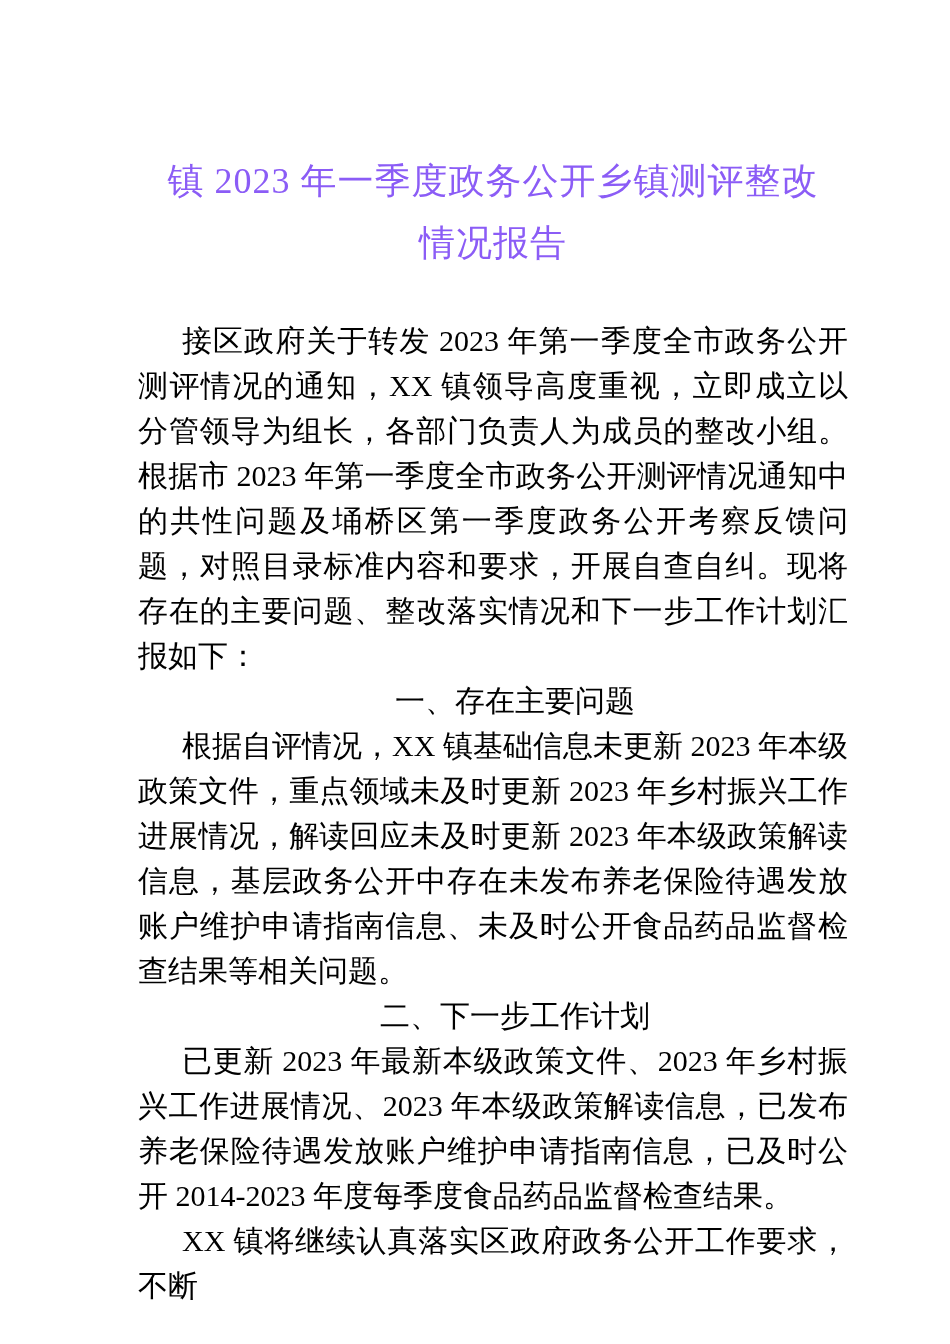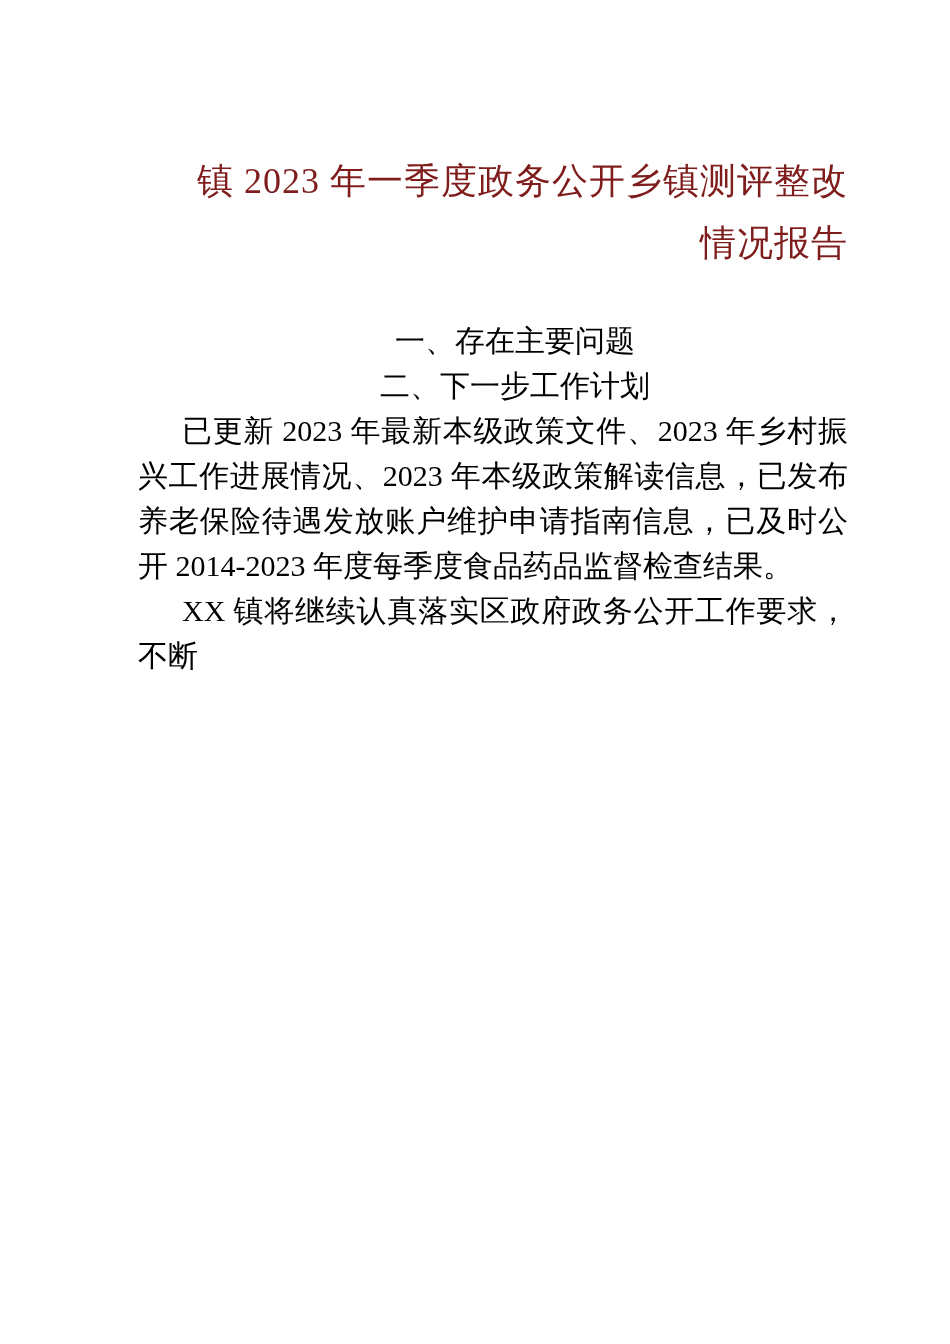--- a/index.html
+++ b/index.html
@@ -18,22 +18,22 @@
     padding: 150px 102px 0 138px;
     overflow: hidden;
   }
   .doc-title {
     margin: 0 0 44px 0;
     font-family: "Liberation Serif", serif;
     font-size: 36px;
     font-weight: 400;
     line-height: 62px;
     letter-spacing: 1px;
-    text-align: right;
-    color: #7f1d1d;
+    text-align: center;
+    color: #8b5cf6;
   }
   .title-line {
     display: block;
     white-space: nowrap;
   }
   .doc-body {
     
     font-family: "Liberation Serif", sans-serif;
     font-size: 30px;
     line-height: 45px;
@@ -51,18 +51,20 @@
 </style>
 </head>
 <body>
 
 <div class="page" style="background-color: rgb(255, 255, 255); color: rgb(0, 0, 0);">
   <h1 class="doc-title">
     <span class="title-line">镇 2023 年一季度政务公开乡镇测评整改</span>
     <span class="title-line">情况报告</span>
   </h1>
   <div class="doc-body" id="doc-body">
+      <p class="para body">接区政府关于转发 2023 年第一季度全市政务公开测评情况的通知，XX 镇领导高度重视，立即成立以分管领导为组长，各部门负责人为成员的整改小组。根据市 2023 年第一季度全市政务公开测评情况通知中的共性问题及埇桥区第一季度政务公开考察反馈问题，对照目录标准内容和要求，开展自查自纠。现将存在的主要问题、整改落实情况和下一步工作计划汇报如下：</p>
       <p class="para heading">一、存在主要问题</p>
+      <p class="para body">根据自评情况，XX 镇基础信息未更新 2023 年本级政策文件，重点领域未及时更新 2023 年乡村振兴工作进展情况，解读回应未及时更新 2023 年本级政策解读信息，基层政务公开中存在未发布养老保险待遇发放账户维护申请指南信息、未及时公开食品药品监督检查结果等相关问题。</p>
       <p class="para heading">二、下一步工作计划</p>
       <p class="para body">已更新 2023 年最新本级政策文件、2023 年乡村振兴工作进展情况、2023 年本级政策解读信息，已发布养老保险待遇发放账户维护申请指南信息，已及时公开 2014-2023 年度每季度食品药品监督检查结果。</p>
       <p class="para body">XX 镇将继续认真落实区政府政务公开工作要求，不断</p>
     </div>
 </div>
 
 </body></html>

